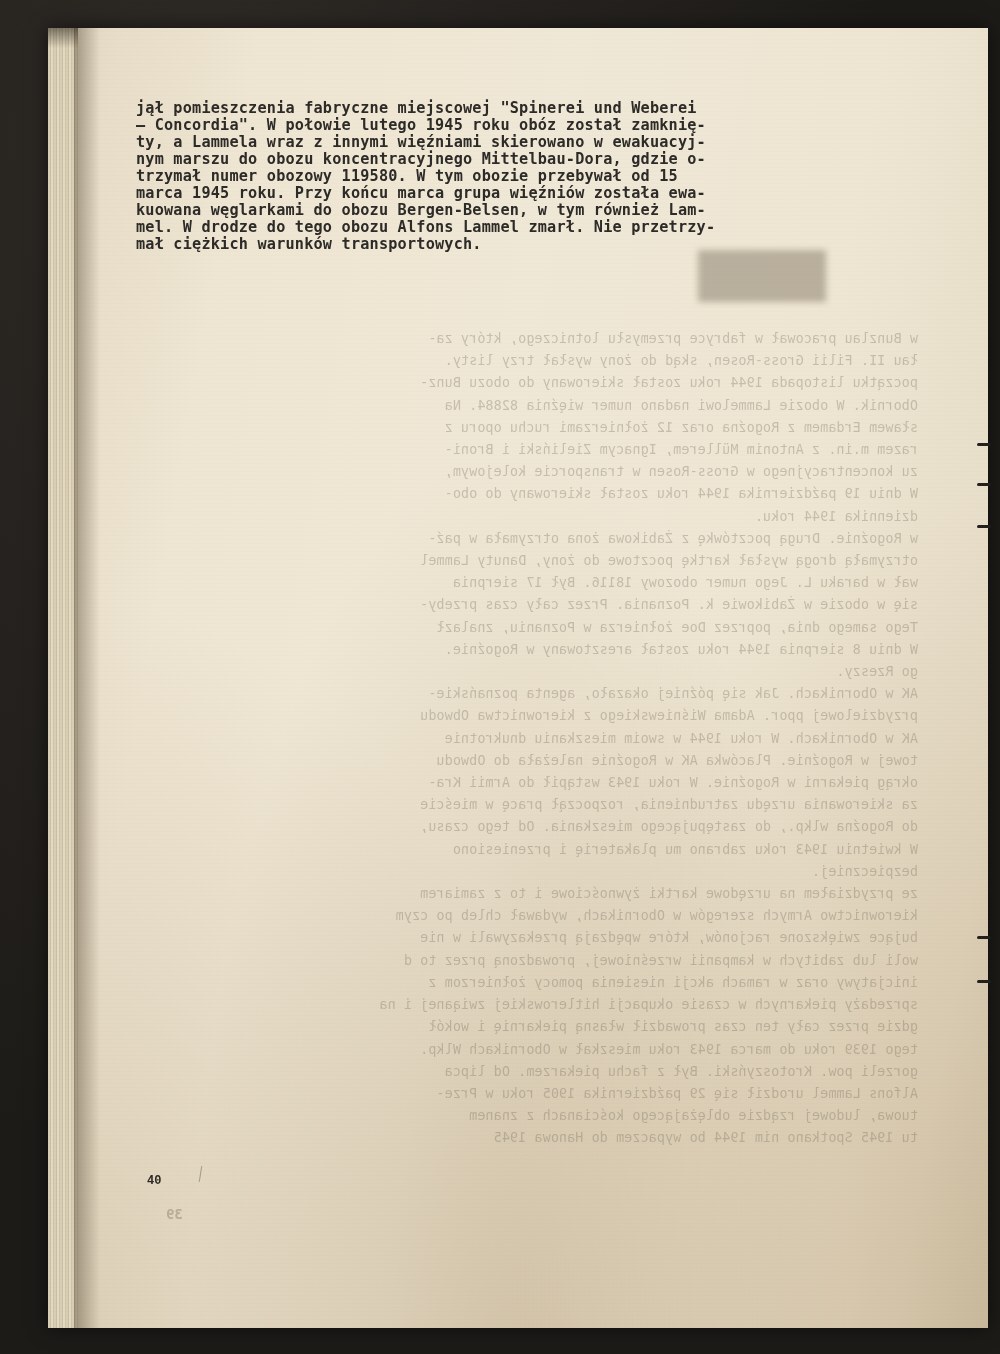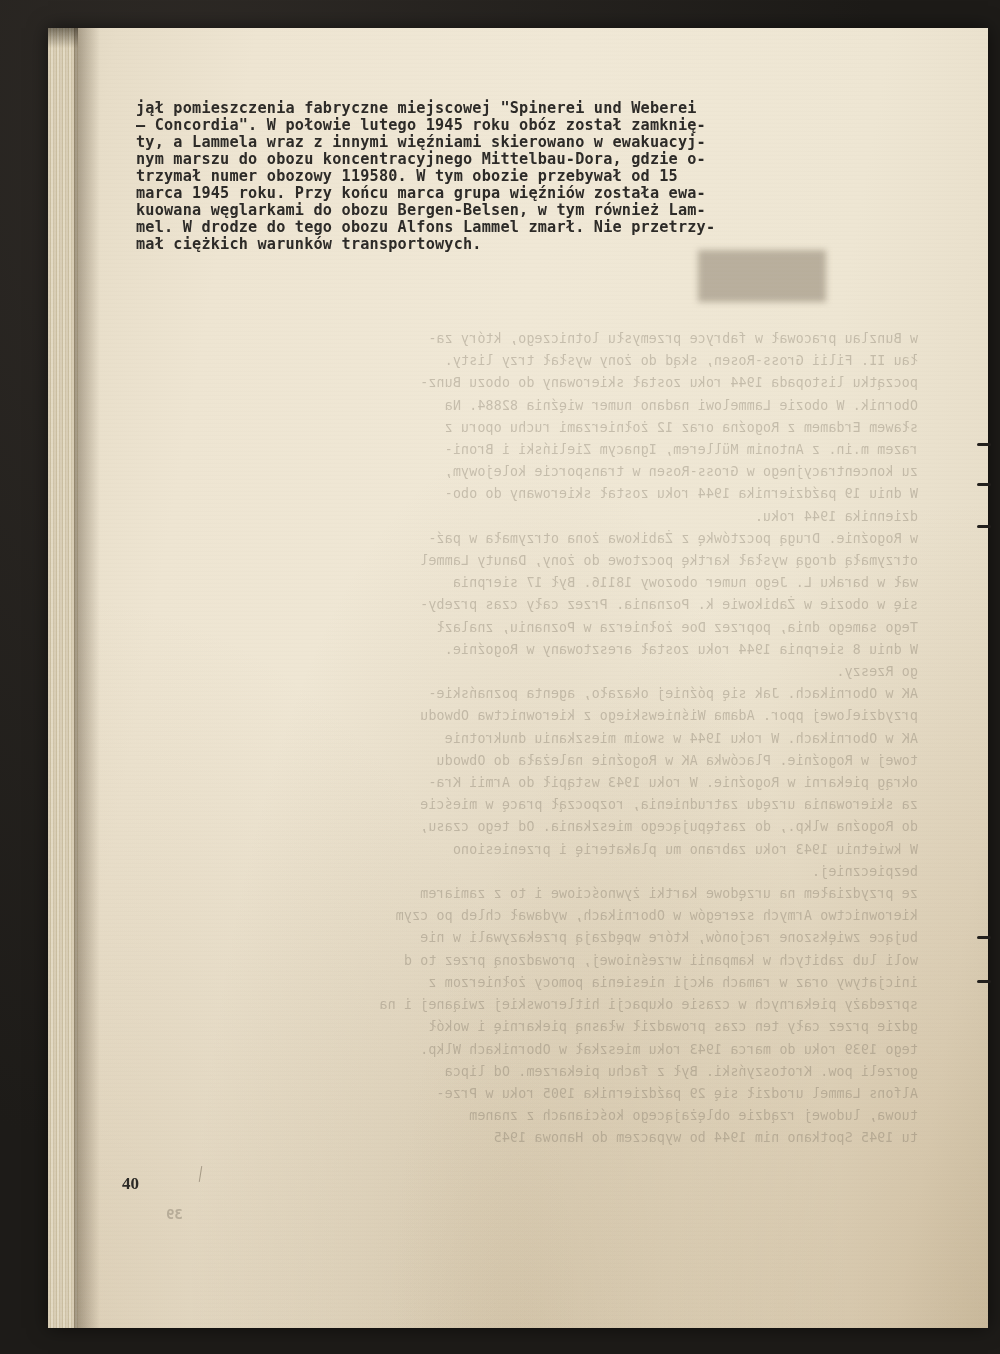--- a/index.html
+++ b/index.html
@@ -146,25 +146,25 @@
     color: #6a6152;
     font-family: "DejaVu Sans Mono", monospace;
     font-size: 14px;
     font-weight: 700;
     pointer-events: none;
   }
 
   
   .folio {
     position: absolute;
-    left: 74px;
+    left: 99px;
     top: 1146px;
-    font-family: Liberation Serif, serif;
+    font-family: Liberation Mono, monospace;
     font-weight: 700;
-    font-size: 17px;
+    font-size: 12px;
     color: #2b2926;
   }
 
   
   .pencil-tick {
     position: absolute;
     left: 152px;
     top: 1138px;
     width: 1px;
     height: 16px;

